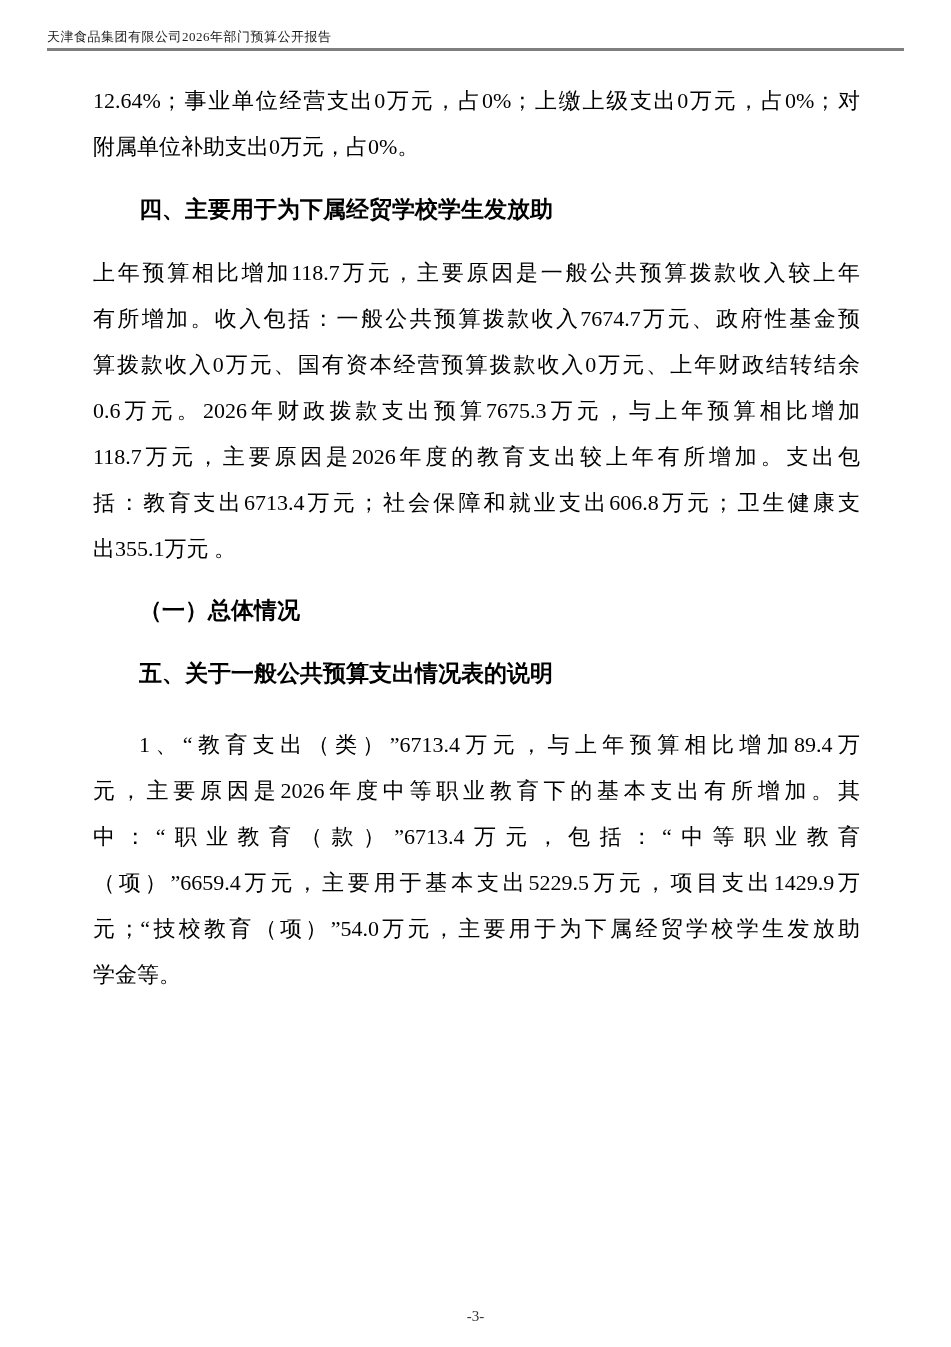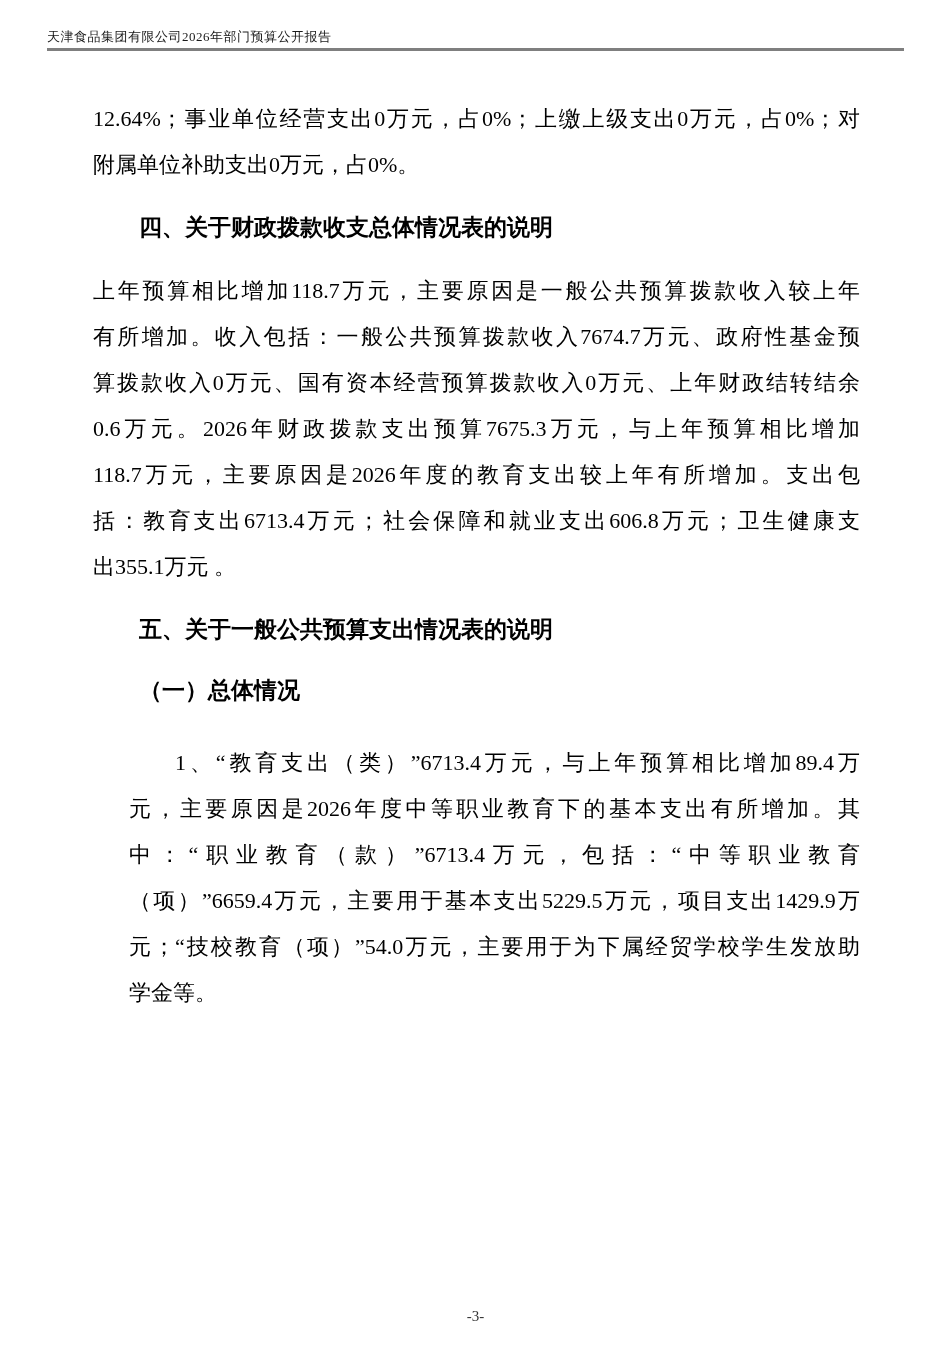--- a/index.html
+++ b/index.html
@@ -18,41 +18,41 @@
   .hdr-title {
     font-size:13px; line-height:16px; color:#1a1a1a;
     letter-spacing:0.5px;
   }
   .hdr-rule {
     position:absolute; left:47px; top:48px; width:857px; height:3px;
     background:#7f7f7f;
   }
   
   .doc {
-    position:absolute; left:93px; top:96px; width:767px;
+    position:absolute; left:93px; top:78px; width:767px;
   }
   .block { margin:0; }
   .line {
     font-size:22px; line-height:46px;
     text-align:justify; text-align-last:left;
     white-space:nowrap;
   }
   .line.stretch { text-align-last:justify; }
   .line.ind { padding-left:46px; }
   .block.heading .line {
     font-family:"Liberation Sans", sans-serif;
     font-weight:bold; font-size:23px;
   }
   .block.subheading .line {
     font-weight:bold; font-size:23px;
   }
   .mt16 { margin-top:16px; }
   .mt18 { margin-top:18px; }
   .mt14 { margin-top:14px; }
-  .mt26 { margin-top:26px;margin-left:36px; }
+  .mt26 { margin-top:26px; }
   
   .ftr {
     position:absolute; left:0; top:1306px; width:951px;
     text-align:center;
   }
   .page-num { font-size:15px; color:#333333; line-height:20px; }
 </style>
 </head>
 <body>
 
@@ -62,36 +62,36 @@
     <div class="hdr-title">天津食品集团有限公司2026年部门预算公开报告</div>
   </div>
   <div class="hdr-rule"></div>
 
   <div class="doc">
     <div class="block body">
         <div class="line stretch">12.64%；事业单位经营支出0万元，占0%；上缴上级支出0万元，占0%；对</div>
         <div class="line">附属单位补助支出0万元，占0%。</div>
       </div>
     <div class="block heading mt16">
-        <div class="line ind">四、关于财政拨款收支总体情况表的说明</div>
+        <div class="line ind">四、主要用于为下属经贸学校学生发放助</div>
       </div>
     <div class="block body mt18">
         <div class="line stretch">上年预算相比增加118.7万元，主要原因是一般公共预算拨款收入较上年</div>
         <div class="line stretch">有所增加。收入包括：一般公共预算拨款收入7674.7万元、政府性基金预</div>
         <div class="line stretch">算拨款收入0万元、国有资本经营预算拨款收入0万元、上年财政结转结余</div>
         <div class="line stretch">0.6万元。2026年财政拨款支出预算7675.3万元，与上年预算相比增加</div>
         <div class="line stretch">118.7万元，主要原因是2026年度的教育支出较上年有所增加。支出包</div>
         <div class="line stretch">括：教育支出6713.4万元；社会保障和就业支出606.8万元；卫生健康支</div>
         <div class="line">出355.1万元 。</div>
       </div>
+    <div class="block subheading mt16">
+        <div class="line ind">（一）总体情况</div>
+      </div>
     <div class="block heading mt16">
         <div class="line ind">五、关于一般公共预算支出情况表的说明</div>
-      </div>
-    <div class="block subheading mt16">
-        <div class="line ind">（一）总体情况</div>
       </div>
     <div class="block body mt26">
         <div class="line ind stretch">1、“教育支出（类）”6713.4万元，与上年预算相比增加89.4万</div>
         <div class="line stretch">元，主要原因是2026年度中等职业教育下的基本支出有所增加。其</div>
         <div class="line stretch">中：“职业教育（款）”6713.4万元，包括：“中等职业教育</div>
         <div class="line stretch">（项）”6659.4万元，主要用于基本支出5229.5万元，项目支出1429.9万</div>
         <div class="line stretch">元；“技校教育（项）”54.0万元，主要用于为下属经贸学校学生发放助</div>
         <div class="line">学金等。</div>
       </div>
   </div>

